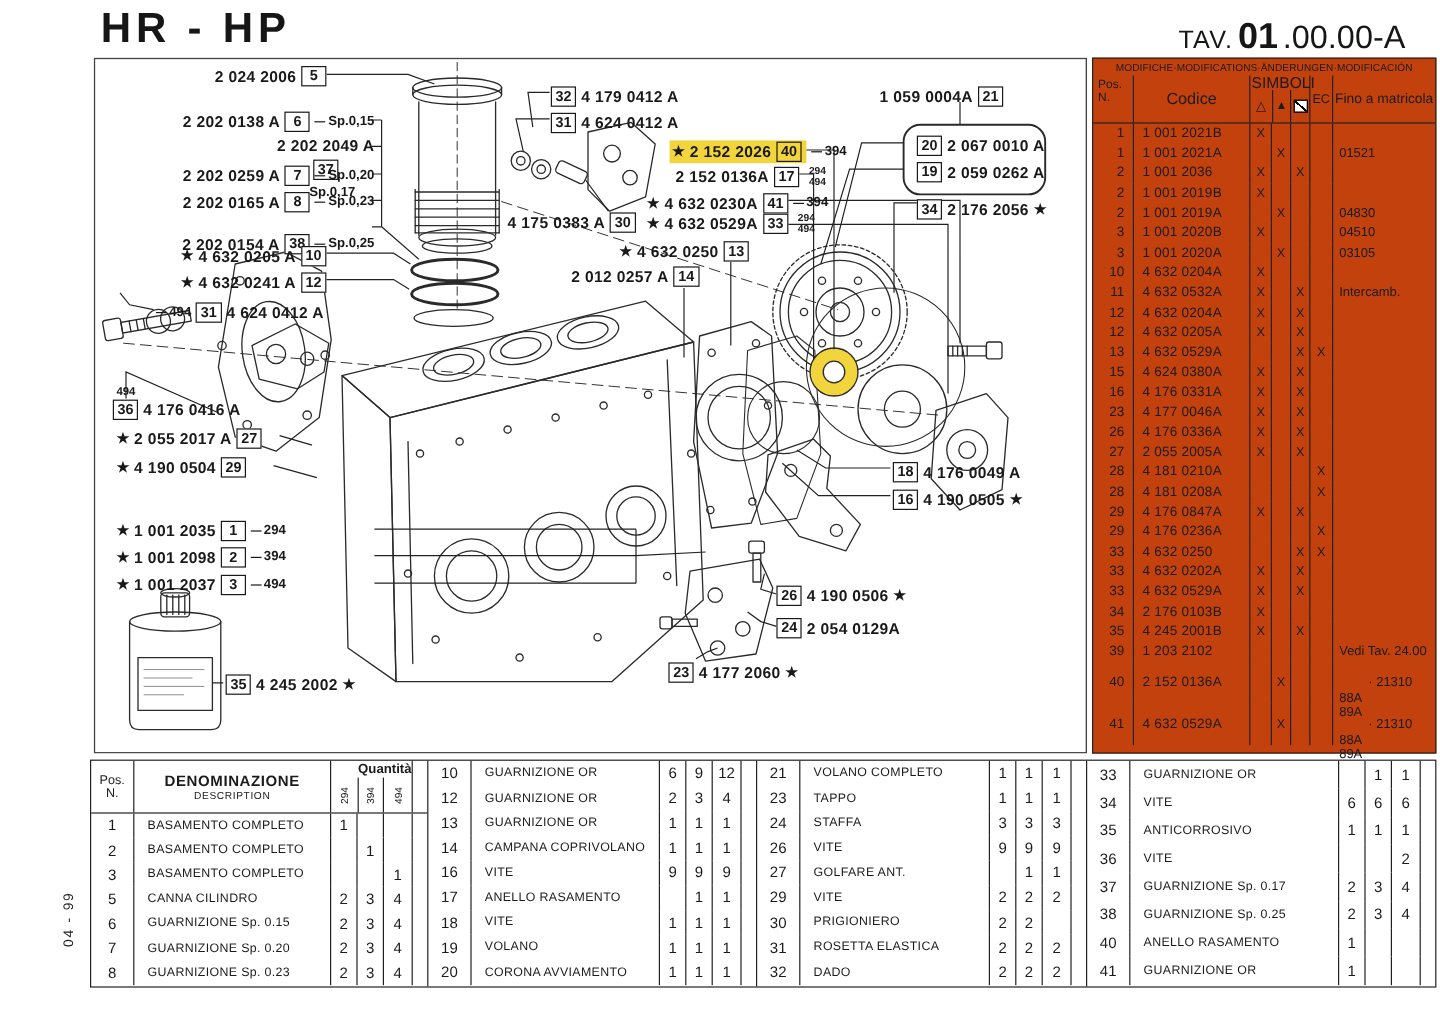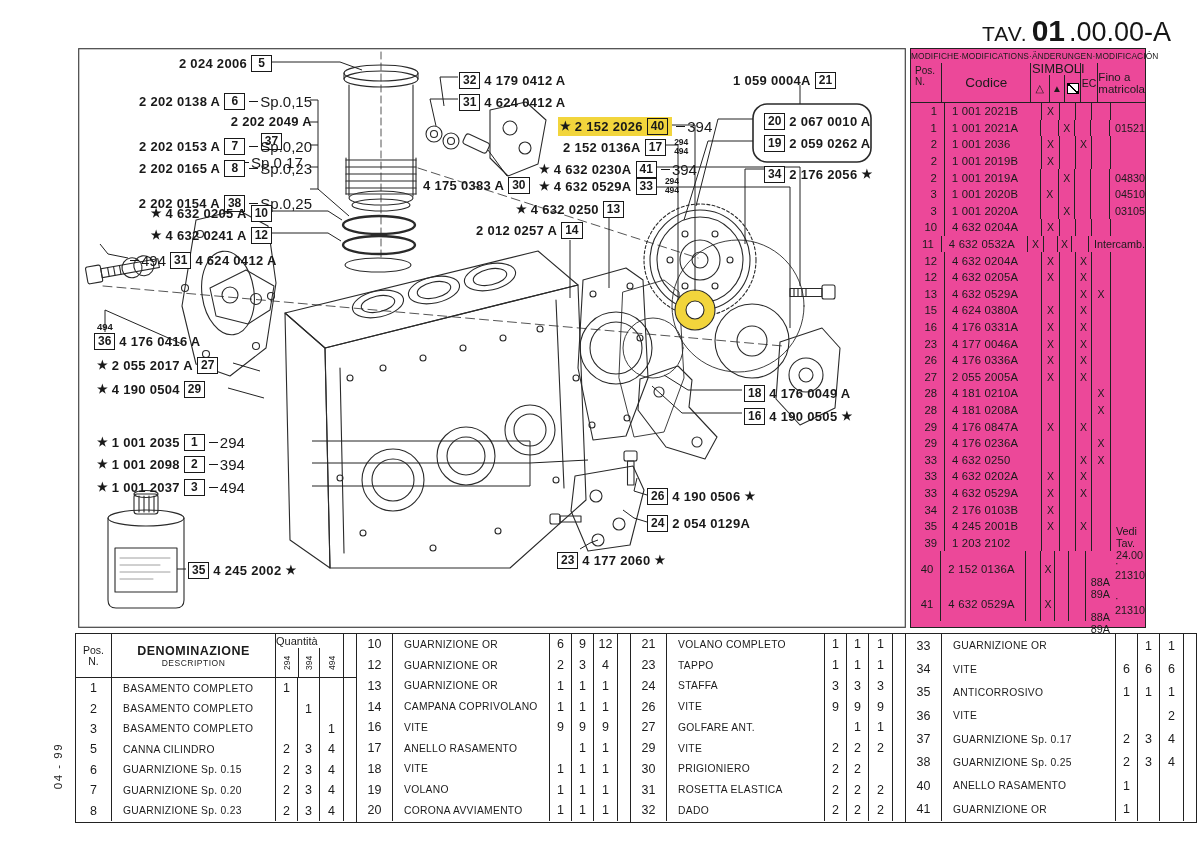--- a/index.html
+++ b/index.html
@@ -18,31 +18,31 @@
                transform:rotate(-90deg);font-size:11.5px;letter-spacing:1.5px;color:#222;}
 
   
   .diagram-svg{position:absolute;left:78px;top:48px;}
   .plabel{position:absolute;display:flex;align-items:center;gap:4px;height:18px;
           font-weight:bold;font-size:13px;color:#191919;white-space:nowrap;}
   .plabel .code{letter-spacing:0.3px;}
   .pbox{display:inline-block;min-width:13px;padding:0 3px;height:15px;line-height:15px;
         border:1.7px solid #191919;text-align:center;font-size:12px;background:#fff;}
   .star{font-size:12px;line-height:1;}
-  .note{font-size:15px;font-weight:normal;display:flex;align-items:center;gap:2px;}
+  .note{font-size:11px;font-weight:bold;display:flex;align-items:center;gap:2px;}
   .note::before{content:"";width:9px;border-top:1.1px solid #191919;display:inline-block;}
   .note2{display:flex;flex-direction:column;font-size:8.5px;line-height:9px;font-weight:bold;
          padding-left:4px;}
   .smtext{font-size:9.5px;font-weight:bold;}
   .hlwrap{display:flex;align-items:center;gap:4px;background:var(--hl,#f2d53c);padding:1px 4px 1px 2px;}
   .plabel.hl .pbox{background:var(--hl,#f2d53c);}
 
   
-  .mods{position:absolute;left:910px;top:48px;width:236px;height:580px;
-        border:1.6px solid #222;box-sizing:border-box;background:#ec4899;display:flex;flex-direction:column;}
+  .mods{position:absolute;left:910px;top:48px;width:287px;height:580px;
+        border:1.6px solid #222;box-sizing:border-box;background:#c2410c;display:flex;flex-direction:column;}
   .mtitle{height:14px;line-height:15px;font-size:8.4px;text-align:center;letter-spacing:0.1px;}
   .mhead{display:flex;height:40px;border-bottom:1.4px solid #222;box-sizing:border-box;}
   .mh-pos{width:34px;border-right:1px solid #222;box-sizing:border-box;font-size:10px;
           padding:2px 0 0 4px;line-height:11px;}
   .mh-code{width:97px;border-right:1px solid #222;box-sizing:border-box;display:flex;
            align-items:center;justify-content:center;font-size:13.5px;}
   .mh-symgrp{width:50px;border-right:1px solid #222;box-sizing:border-box;display:flex;flex-direction:column;}
   .mh-simboli{font-size:13px;text-align:right;padding-left:1px;height:12px;line-height:12px;}
   .sym-row{display:flex;flex:1;}
   .msym{display:flex;align-items:center;justify-content:center;box-sizing:border-box;font-size:11px;}
@@ -71,41 +71,42 @@
   .btg{display:flex;flex-direction:column;box-sizing:border-box;}
   .btg + .btg{border-left:1.4px solid #222;}
   .btg.g0{width:280px;}.btg.g1{width:274px;}.btg.g2{width:275px;}.btg.g3{flex:1;}
   .bth{display:flex;height:44px;border-bottom:1.3px solid #222;box-sizing:border-box;}
   .bth-pos{width:36px;border-right:1.2px solid #222;box-sizing:border-box;display:flex;
            flex-direction:column;align-items:center;justify-content:center;font-size:10.5px;line-height:11px;}
   .bth-name{flex:1;display:flex;flex-direction:column;align-items:center;justify-content:center;}
   .bth-name .n1{font-size:12.5px;font-weight:bold;letter-spacing:0.5px;}
   .bth-name .n2{font-size:8.5px;letter-spacing:0.5px;}
   .bth-qty{width:68px;border-left:1px solid #222;box-sizing:border-box;display:flex;flex-direction:column;}
-  .qty-title{font-size:11px;text-align:left;height:14px;line-height:15px;}
+  .qty-title{font-size:11px;text-align:right;height:14px;line-height:15px;font-weight:bold;}
   .qty-cols{display:flex;flex:1;}
   .qty-cols span{display:flex;align-items:center;justify-content:center;box-sizing:border-box;
                  font-size:8.5px;writing-mode:vertical-rl;transform:rotate(180deg);}
   .qty-cols span:nth-child(1){width:22px;}
   .qty-cols span:nth-child(2){width:22px;border-right:1px solid #222;border-left:1px solid #222;}
   .qty-cols span:nth-child(3){width:24px;}
   .bth-x{width:13px;border-left:1px solid #222;box-sizing:border-box;}
   .btrow{display:flex;align-items:stretch;box-sizing:border-box;}
   .bc{display:flex;align-items:center;box-sizing:border-box;}
   .bc-pos{width:36px;justify-content:center;font-size:12.5px;border-right:1.2px solid #222;}
   .bc-name{flex:1;padding-left:11px;font-size:10.3px;letter-spacing:0.3px;}
   .bc-q{width:22px;justify-content:center;font-size:12.5px;border-left:1px solid #222;}
   .bc-q.q2{width:24px;}
   .bc-x{width:13px;border-left:1px solid #222;}
 </style>
 </head>
 <body>
 
 <div class="page">
 
+  <div class="hdr-title">HR - HP</div>
   <div class="hdr-tav">
     <span class="tl">TAV.</span>
     <span class="tn">01</span>
     <span class="ts">.00.00-A</span>
   </div>
 
   <svg class="diagram-svg" width="828" height="580" viewBox="0 0 828 580">
     <rect x="0.7" y="0.7" width="826.6" height="578.6" fill="none" stroke="#444" stroke-width="1.2"></rect>
     <g stroke="#2a2a2a" stroke-width="1.1" fill="none" stroke-linejoin="round" stroke-linecap="round">
 
@@ -315,21 +316,21 @@
         <span class="code">2 202 0138 A</span>
         <span class="pbox">6</span>
         <span class="note">Sp.0,15</span>
       </div>
       <div class="plabel" style="right: 888px; top: 114px; flex-direction: column;">
         <span class="code">2 202 2049 A</span>
         <span class="pbox">37</span>
         <span class="note">Sp.0,17</span>
       </div>
       <div class="plabel" style="right: 888px; top: 137px;">
-        <span class="code">2 202 0153 A</span>
+        <span class="code">2 202 0259 A</span>
         <span class="pbox">7</span>
         <span class="note">Sp.0,20</span>
       </div>
       <div class="plabel" style="right: 888px; top: 159px;">
         <span class="code">2 202 0165 A</span>
         <span class="pbox">8</span>
         <span class="note">Sp.0,23</span>
       </div>
       <div class="plabel" style="right: 888px; top: 194px;">
         <span class="code">2 202 0154 A</span>

